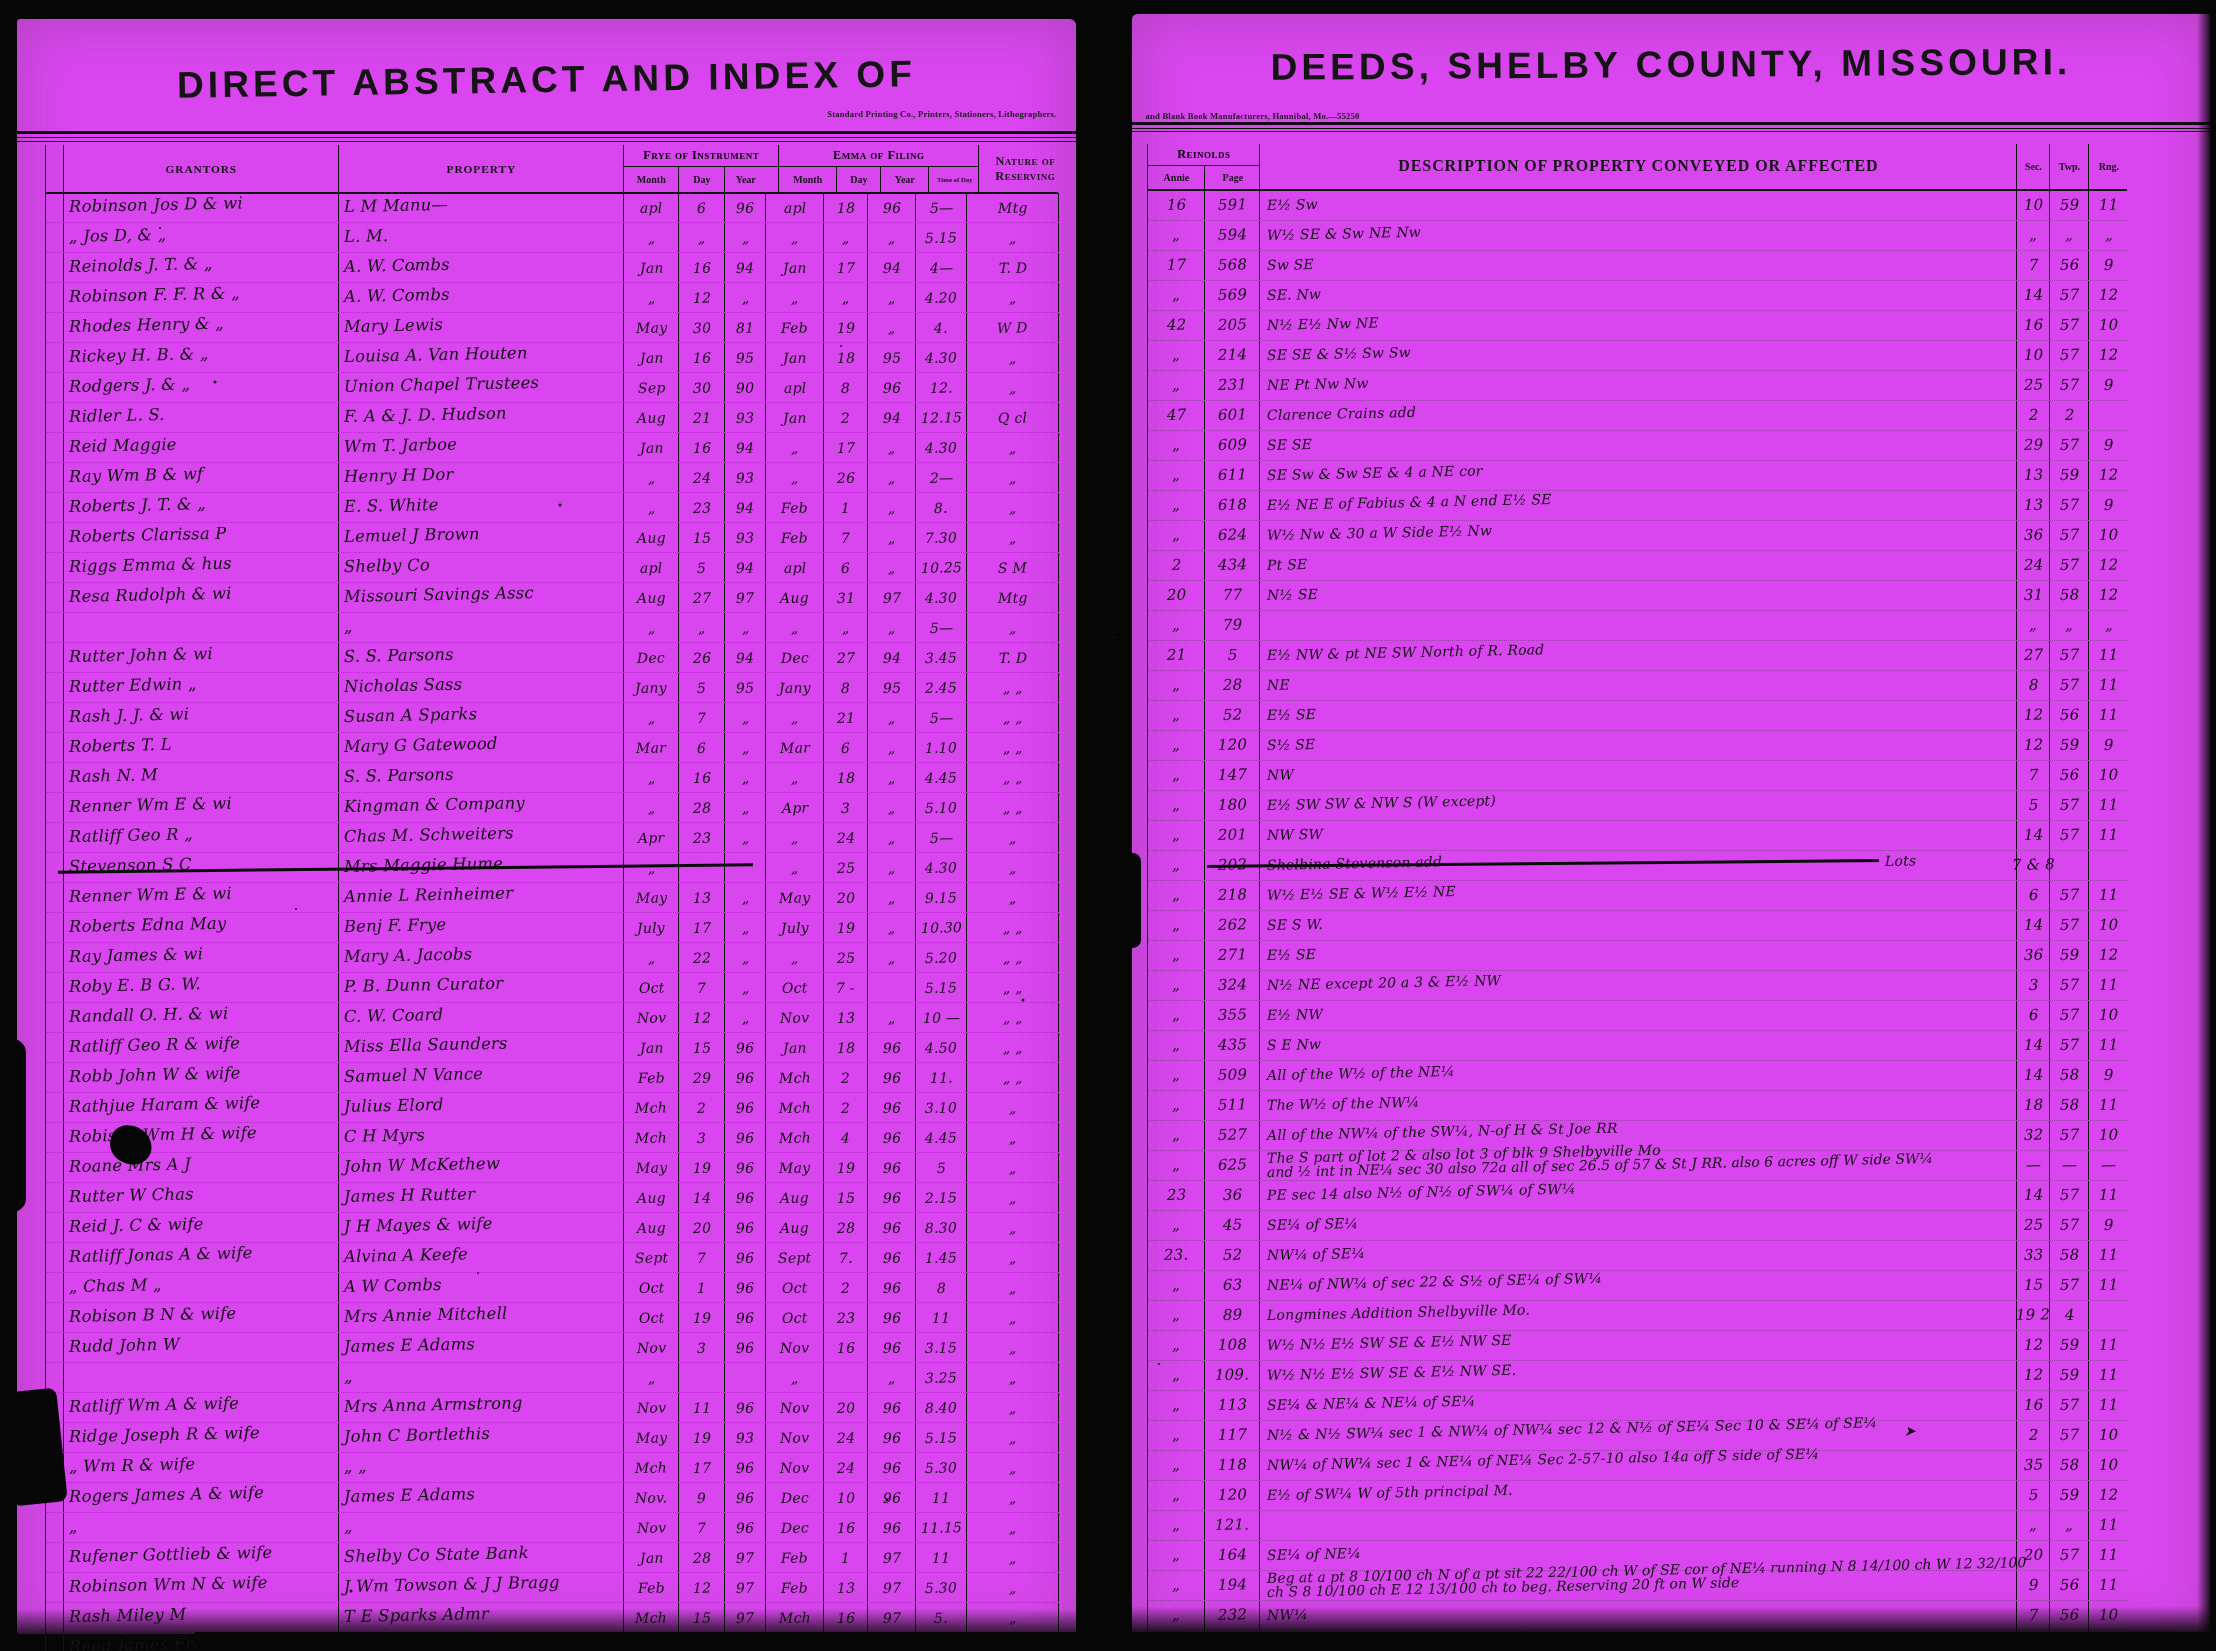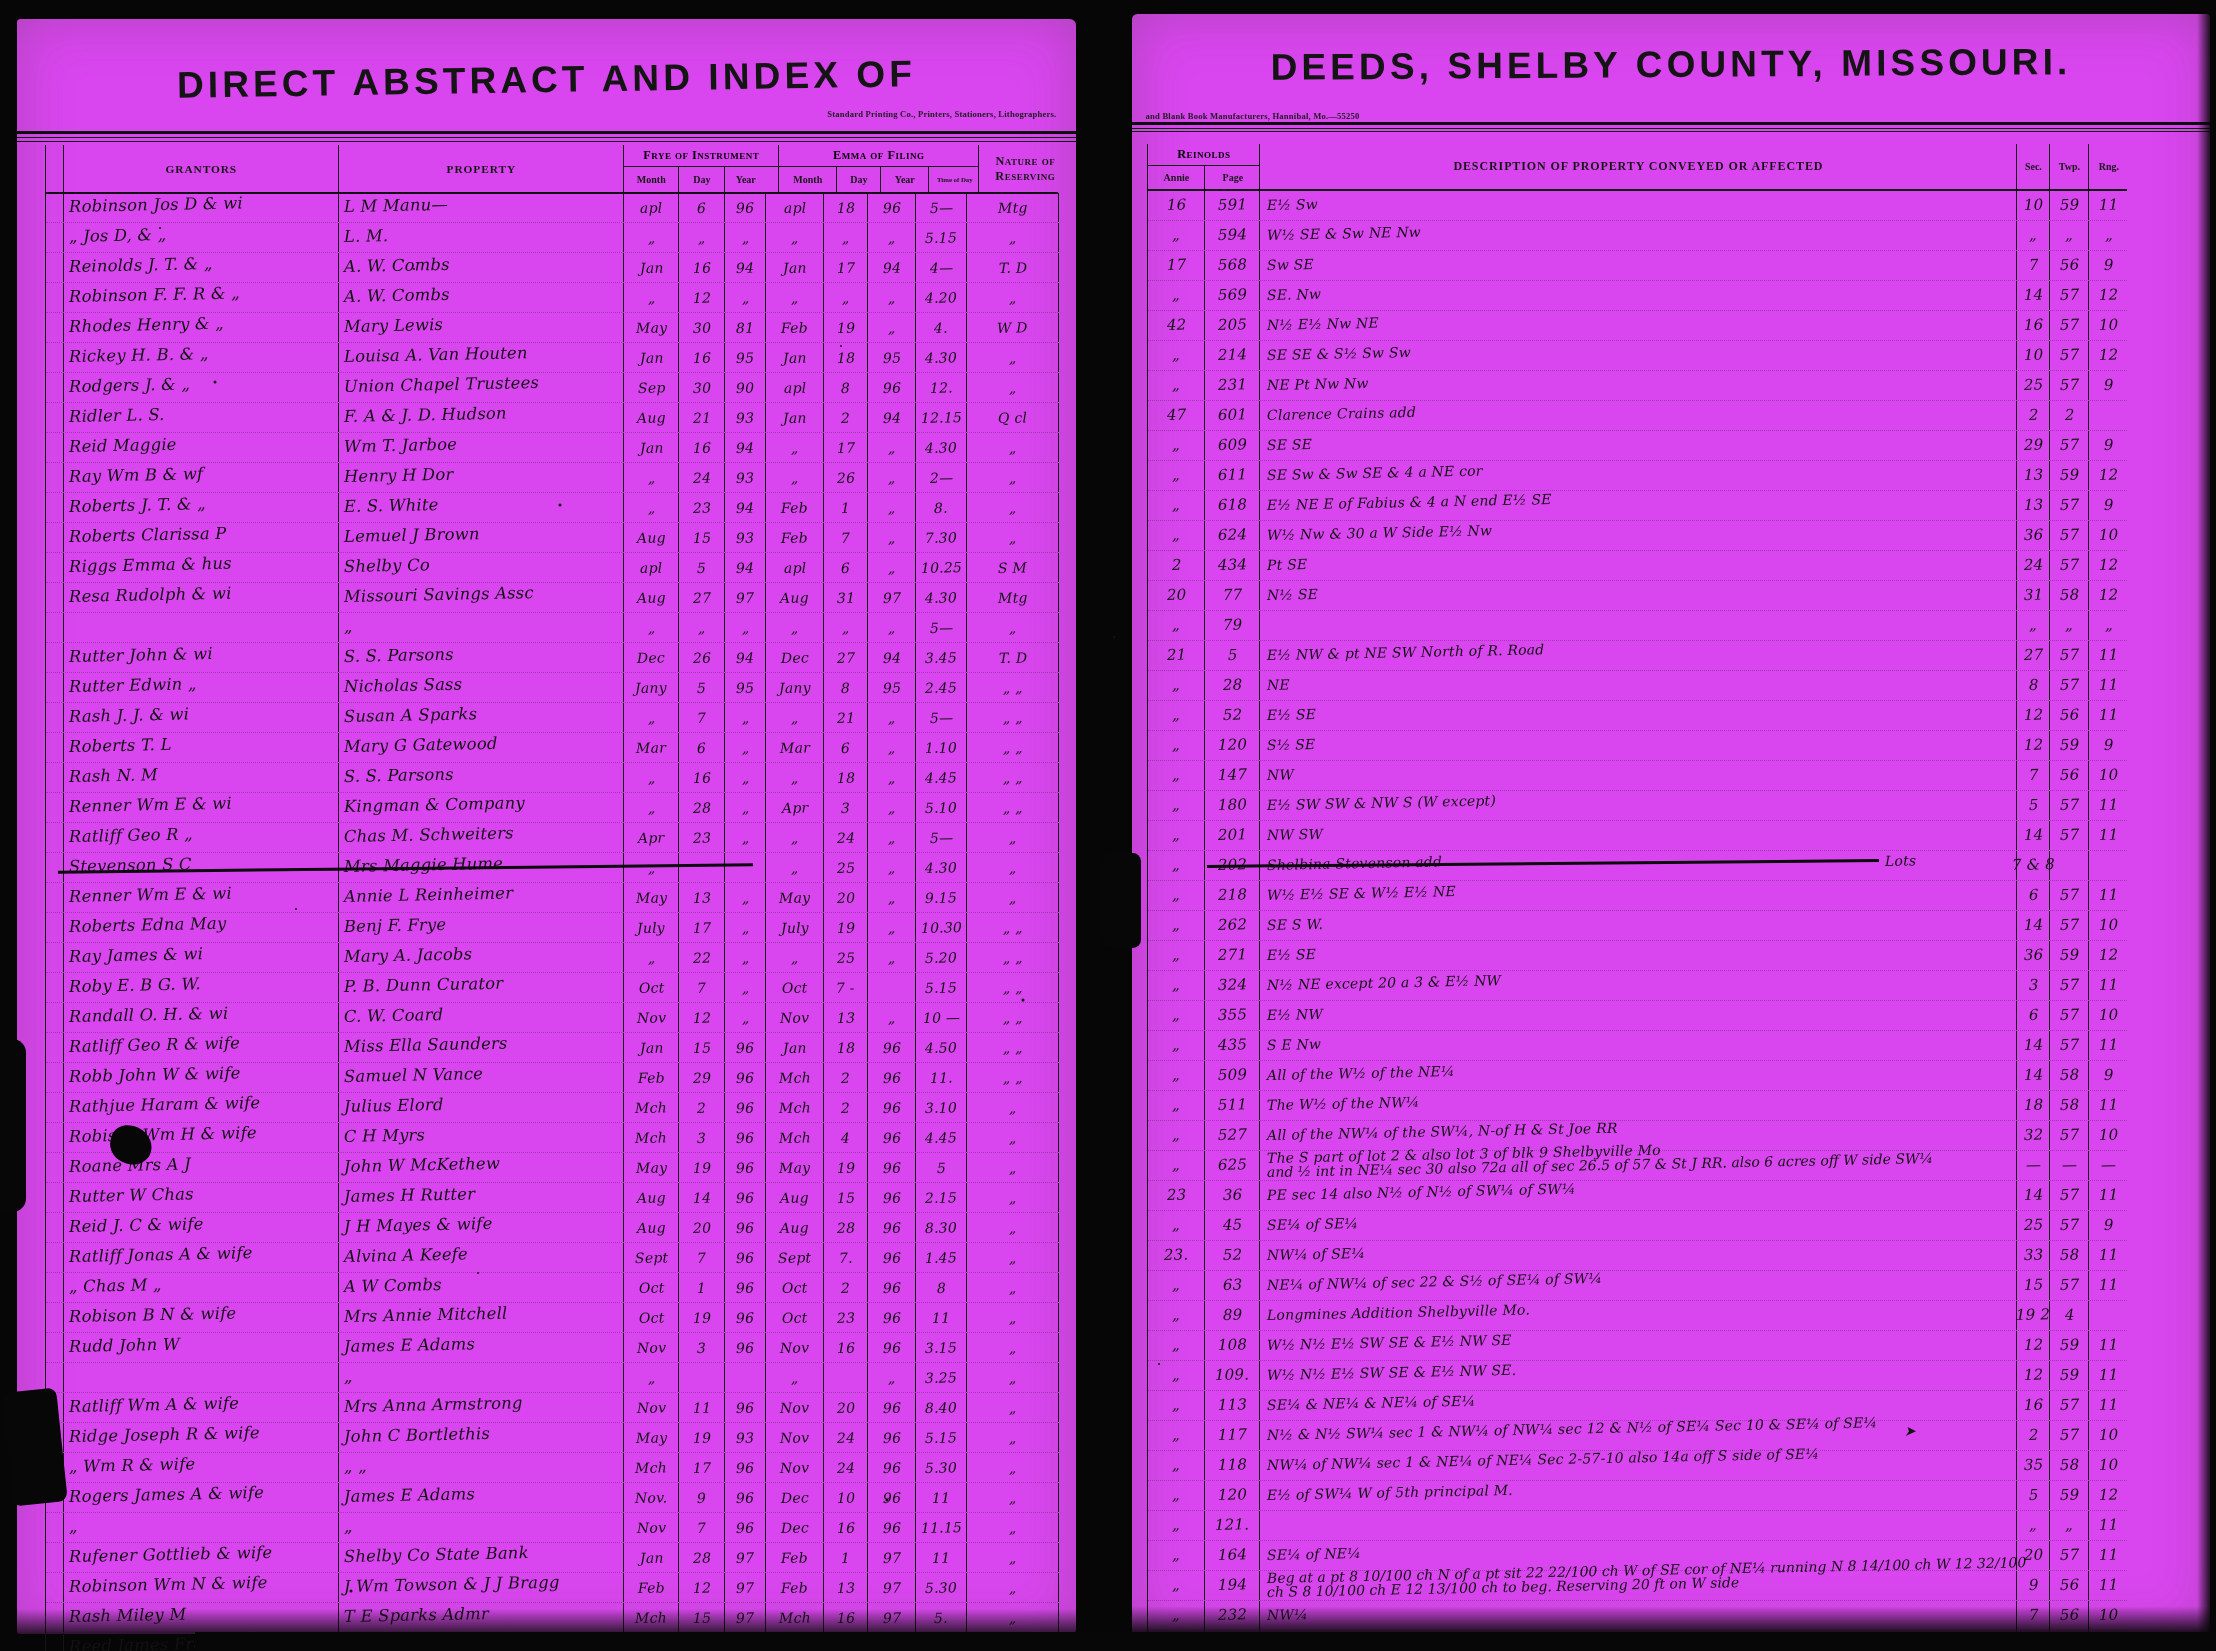--- a/index.html
+++ b/index.html
@@ -1753,21 +1753,21 @@
     </div>
 
   <div class="thead" id="rhead">
     <div class="group">
       <div class="gtop hlab">Reinolds</div>
       <div class="gbot" id="recorded-sub">
         <div class="hcell hsub">Annie</div>
         <div class="hcell hsub">Page</div>
       </div>
     </div>
-    <div class="hcell caps" style="font-size:12px;">DESCRIPTION OF PROPERTY CONVEYED OR AFFECTED</div>
+    <div class="hcell caps" style="font-size:16px;">DESCRIPTION OF PROPERTY CONVEYED OR AFFECTED</div>
     <div class="hcell hsub">Sec.</div>
     <div class="hcell hsub">Twp.</div>
     <div class="hcell hsub" style="border-right:none;">Rng.</div>
   </div>
 
   <div class="tbody" id="rrows">
       <div class="trow rt">
         <div class="cell num">
           <span class="hw">16</span>
         </div>

